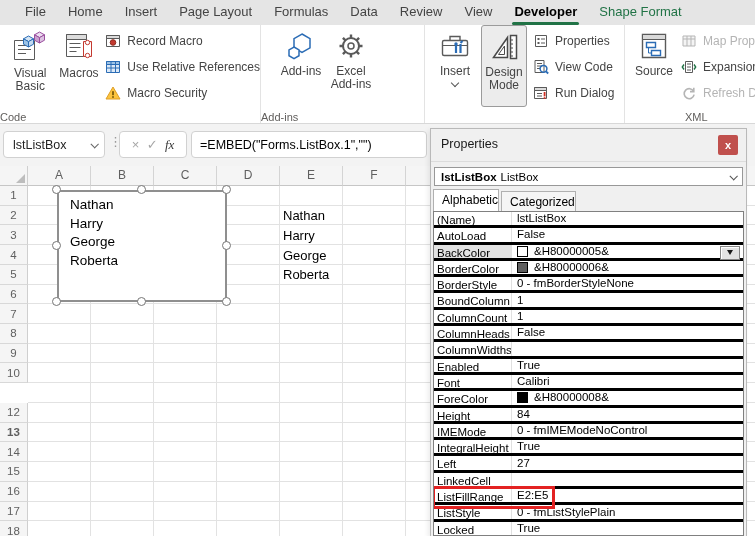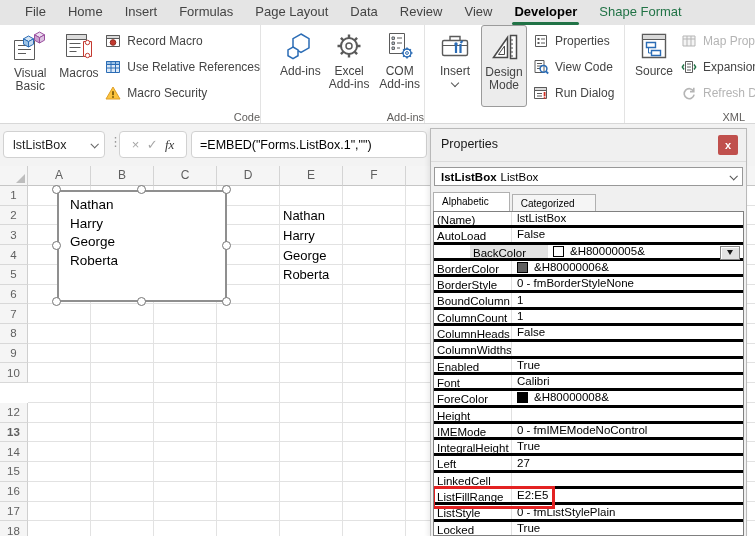--- a/index.html
+++ b/index.html
@@ -12,21 +12,21 @@
   
   .tabrow{position:absolute;left:0;top:0;width:755px;height:25px;display:flex;align-items:stretch;padding-left:14px;background:#e5e5e5;}
   .tab{position:relative;padding:0 11px;font-size:13px;line-height:24px;color:#444;white-space:nowrap;}
   .tab.active{color:#000;font-weight:bold;}
   .tab.active::after{content:'';position:absolute;left:9px;right:9px;bottom:0;height:3px;border-radius:2px;background:var(--accent);}
   .tab.green{color:var(--accent);}
 
   
   .ribbon{position:absolute;left:0;top:25px;width:755px;height:99px;display:flex;background:#fff;border-bottom:1px solid #d8d8d8;overflow:hidden;}
   .rgroup{position:relative;height:99px;border-right:1px solid #e3e3e3;flex:none;}
-  .glabel{position:absolute;bottom:1px;left:0;right:0;text-align:right;font-size:11px;color:#605e5c;}
+  .glabel{position:absolute;bottom:1px;left:0;right:0;text-align:left;font-size:11px;color:#605e5c;}
   .gcontent{display:flex;align-items:flex-start;height:82px;}
   .bigbtn{display:flex;flex-direction:column;align-items:center;text-align:center;font-size:12px;line-height:13px;color:#444;padding-top:6px;height:82px;}
   .bigbtn .ic{margin-bottom:4px;}
   .smallcol{display:flex;flex-direction:column;padding-top:3px;}
   .smallrow{display:flex;align-items:center;gap:6px;height:26px;font-size:12px;color:#444;white-space:nowrap;}
   .smallrow.disabled{color:#b4b4b4;}
   .chevdown{width:6px;height:6px;border-right:1.3px solid #555;border-bottom:1.3px solid #555;transform:rotate(45deg);margin-top:2px;}
   .dmbox{background:#ececec;border:1px solid #9b9b9b;border-radius:3px;}
 
   
@@ -58,42 +58,42 @@
 
   
   .panel{position:absolute;left:430px;top:128px;width:317px;height:408px;background:#f0f0f0;border:1px solid #b9b9b9;border-bottom:none;z-index:5;box-shadow:-2px 2px 5px rgba(0,0,0,0.08);}
   .ptitle{position:relative;height:33px;border-bottom:1px solid #dcdcdc;}
   .ptitle .t{position:absolute;left:10px;top:8px;font-size:12.5px;color:#1a1a1a;}
   .pclose{position:absolute;right:8px;top:6px;width:20px;height:20px;background:var(--close-red);border-radius:2px;color:#fff;font-size:11px;font-weight:bold;display:flex;align-items:center;justify-content:center;line-height:1;}
   .psel{position:absolute;left:3px;right:3px;top:38px;height:19px;background:#fff;border:1px solid #989898;display:flex;align-items:center;padding:0 6px;font-size:11.5px;color:#000;white-space:nowrap;overflow:hidden;}
   .psel b{margin-right:4px;}
   .psel .chev{margin-left:auto;width:6px;height:6px;border-right:1.3px solid #555;border-bottom:1.3px solid #555;transform:rotate(45deg) translateY(-1px);}
   .ptabs{position:absolute;left:2px;top:60px;height:22px;display:flex;align-items:flex-end;}
-  .ptab{font-size:10px;color:#000;padding:3px 20px 2px 8px;background:#fff;border:1px solid #b0b0b0;border-bottom:none;white-space:nowrap;}
+  .ptab{font-size:12px;color:#000;padding:3px 0 2px 8px;background:#fff;border:1px solid #b0b0b0;border-bottom:none;white-space:nowrap;}
   .ptab.active{position:relative;z-index:2;padding-bottom:4px;background:#fff;}
   .ptab.inactive{background:#f5f5f5;margin-left:2px;padding-bottom:2px;}
   .pgrid{position:absolute;left:2px;right:2px;top:82px;bottom:0;background:#fff;border:1px solid #808080;overflow:hidden;}
   .prow{position:relative;display:flex;height:16.3px;border-bottom:3px solid #000000;font-size:11.5px;line-height:15px;color:#000;}
   .pname{flex:none;width:78px;padding:1px 2px 0 3px;border-right:1px solid #e0e0e0;white-space:nowrap;overflow:hidden;}
-  .prow.sel .pname{background:#e2e2e2;margin-left:36px;}
+  .prow.sel .pname{background:#e2e2e2;}
   .pval{flex:1;display:flex;align-items:center;padding-left:5px;white-space:nowrap;overflow:hidden;}
   .swatch{flex:none;width:11px;height:11px;border:1px solid #000;margin-right:6px;}
   .pdrop{position:absolute;right:3px;top:1px;width:20px;height:14px;background:#e3e3e3;border:1px solid #858585;box-shadow:inset 1px 1px 0 #fff;display:flex;align-items:center;justify-content:center;z-index:2;}
   .pdrop .tri{width:0;height:0;border-left:3.5px solid transparent;border-right:3.5px solid transparent;border-top:5px solid #1a1a1a;}
   .prow.hot::after{content:'';position:absolute;left:-2px;top:-3px;width:117px;height:17px;border:3px solid var(--hot-red);pointer-events:none;z-index:4;}
 </style>
 </head>
 <body>
 
 <div class="tabrow" id="tabrow">
     <div class="tab">File</div>
     <div class="tab">Home</div>
     <div class="tab">Insert</div>
+    <div class="tab">Page Layout</div>
     <div class="tab">Formulas</div>
-    <div class="tab">Page Layout</div>
     <div class="tab">Data</div>
     <div class="tab">Review</div>
     <div class="tab">View</div>
     <div class="tab active">Developer</div>
     <div class="tab green">Shape Format</div>
   </div>
 
 <div class="ribbon">
 
   <div class="rgroup" style="width:261px">
@@ -175,35 +175,20 @@
       </div>
       <div class="bigbtn" style="width:50px">
         <span class="ic">
           <svg width="30" height="30" viewBox="0 0 30 30">
             <circle cx="15" cy="15" r="8" fill="none" stroke="#5a5a5a" stroke-width="2"></circle>
             <circle cx="15" cy="15" r="3" fill="none" stroke="#5a5a5a" stroke-width="1.5"></circle>
             <path d="M15 3.5v4M15 22.5v4M3.5 15h4M22.5 15h4M6.9 6.9l2.8 2.8M20.3 20.3l2.8 2.8M6.9 23.1l2.8-2.8M20.3 9.7l2.8-2.8" stroke="#5a5a5a" stroke-width="2.4"></path>
           </svg>
         </span>
         <span>Excel Add-ins</span>
-      </div>
-      <div class="bigbtn" style="width:50px">
-        <span class="ic">
-          <svg width="30" height="30" viewBox="0 0 30 30">
-            <rect x="4.5" y="2.5" width="15" height="20" fill="#fff" stroke="#5a5a5a"></rect>
-            <rect x="7" y="6" width="2.4" height="2.4" fill="#cfe0f1" stroke="#5a5a5a"></rect>
-            <rect x="7" y="11" width="2.4" height="2.4" fill="#cfe0f1" stroke="#5a5a5a"></rect>
-            <rect x="7" y="16" width="2.4" height="2.4" fill="#cfe0f1" stroke="#5a5a5a"></rect>
-            <path d="M12 7h5M12 12h5M12 17h3" stroke="#5a5a5a"></path>
-            <circle cx="22" cy="22" r="4" fill="#fff" stroke="#2b6cb5" stroke-width="1.4"></circle>
-            <circle cx="22" cy="22" r="1.4" fill="none" stroke="#2b6cb5"></circle>
-            <path d="M22 16.5v2M22 25.5v2M16.5 22h2M25.5 22h2M18.2 18.2l1.4 1.4M24.4 24.4l1.4 1.4M18.2 25.8l1.4-1.4M24.4 19.6l1.4-1.4" stroke="#2b6cb5" stroke-width="1.6"></path>
-          </svg>
-        </span>
-        <span>COM Add-ins</span>
       </div>
     </div>
     <div class="glabel">Add-ins</div>
   </div>
 
   <div class="rgroup" style="width:200px">
     <div class="gcontent" style="padding-left:10px;gap:6px">
       <div class="bigbtn" style="width:40px">
         <span class="ic">
           <svg width="30" height="30" viewBox="0 0 30 30">
@@ -478,20 +463,23 @@
       </div>
       <div class="prow">
         <div class="pname">ForeColor</div>
         <div class="pval">
           <div class="swatch" style="background: rgb(0, 0, 0);"></div>
           <div>&amp;H80000008&amp;</div>
         </div>
       </div>
       <div class="prow">
         <div class="pname">Height</div>
+        <div class="pval">
+          <div>84</div>
+        </div>
       </div>
       <div class="prow">
         <div class="pname">IMEMode</div>
         <div class="pval">
           <div>0 - fmIMEModeNoControl</div>
         </div>
       </div>
       <div class="prow">
         <div class="pname">IntegralHeight</div>
         <div class="pval">

